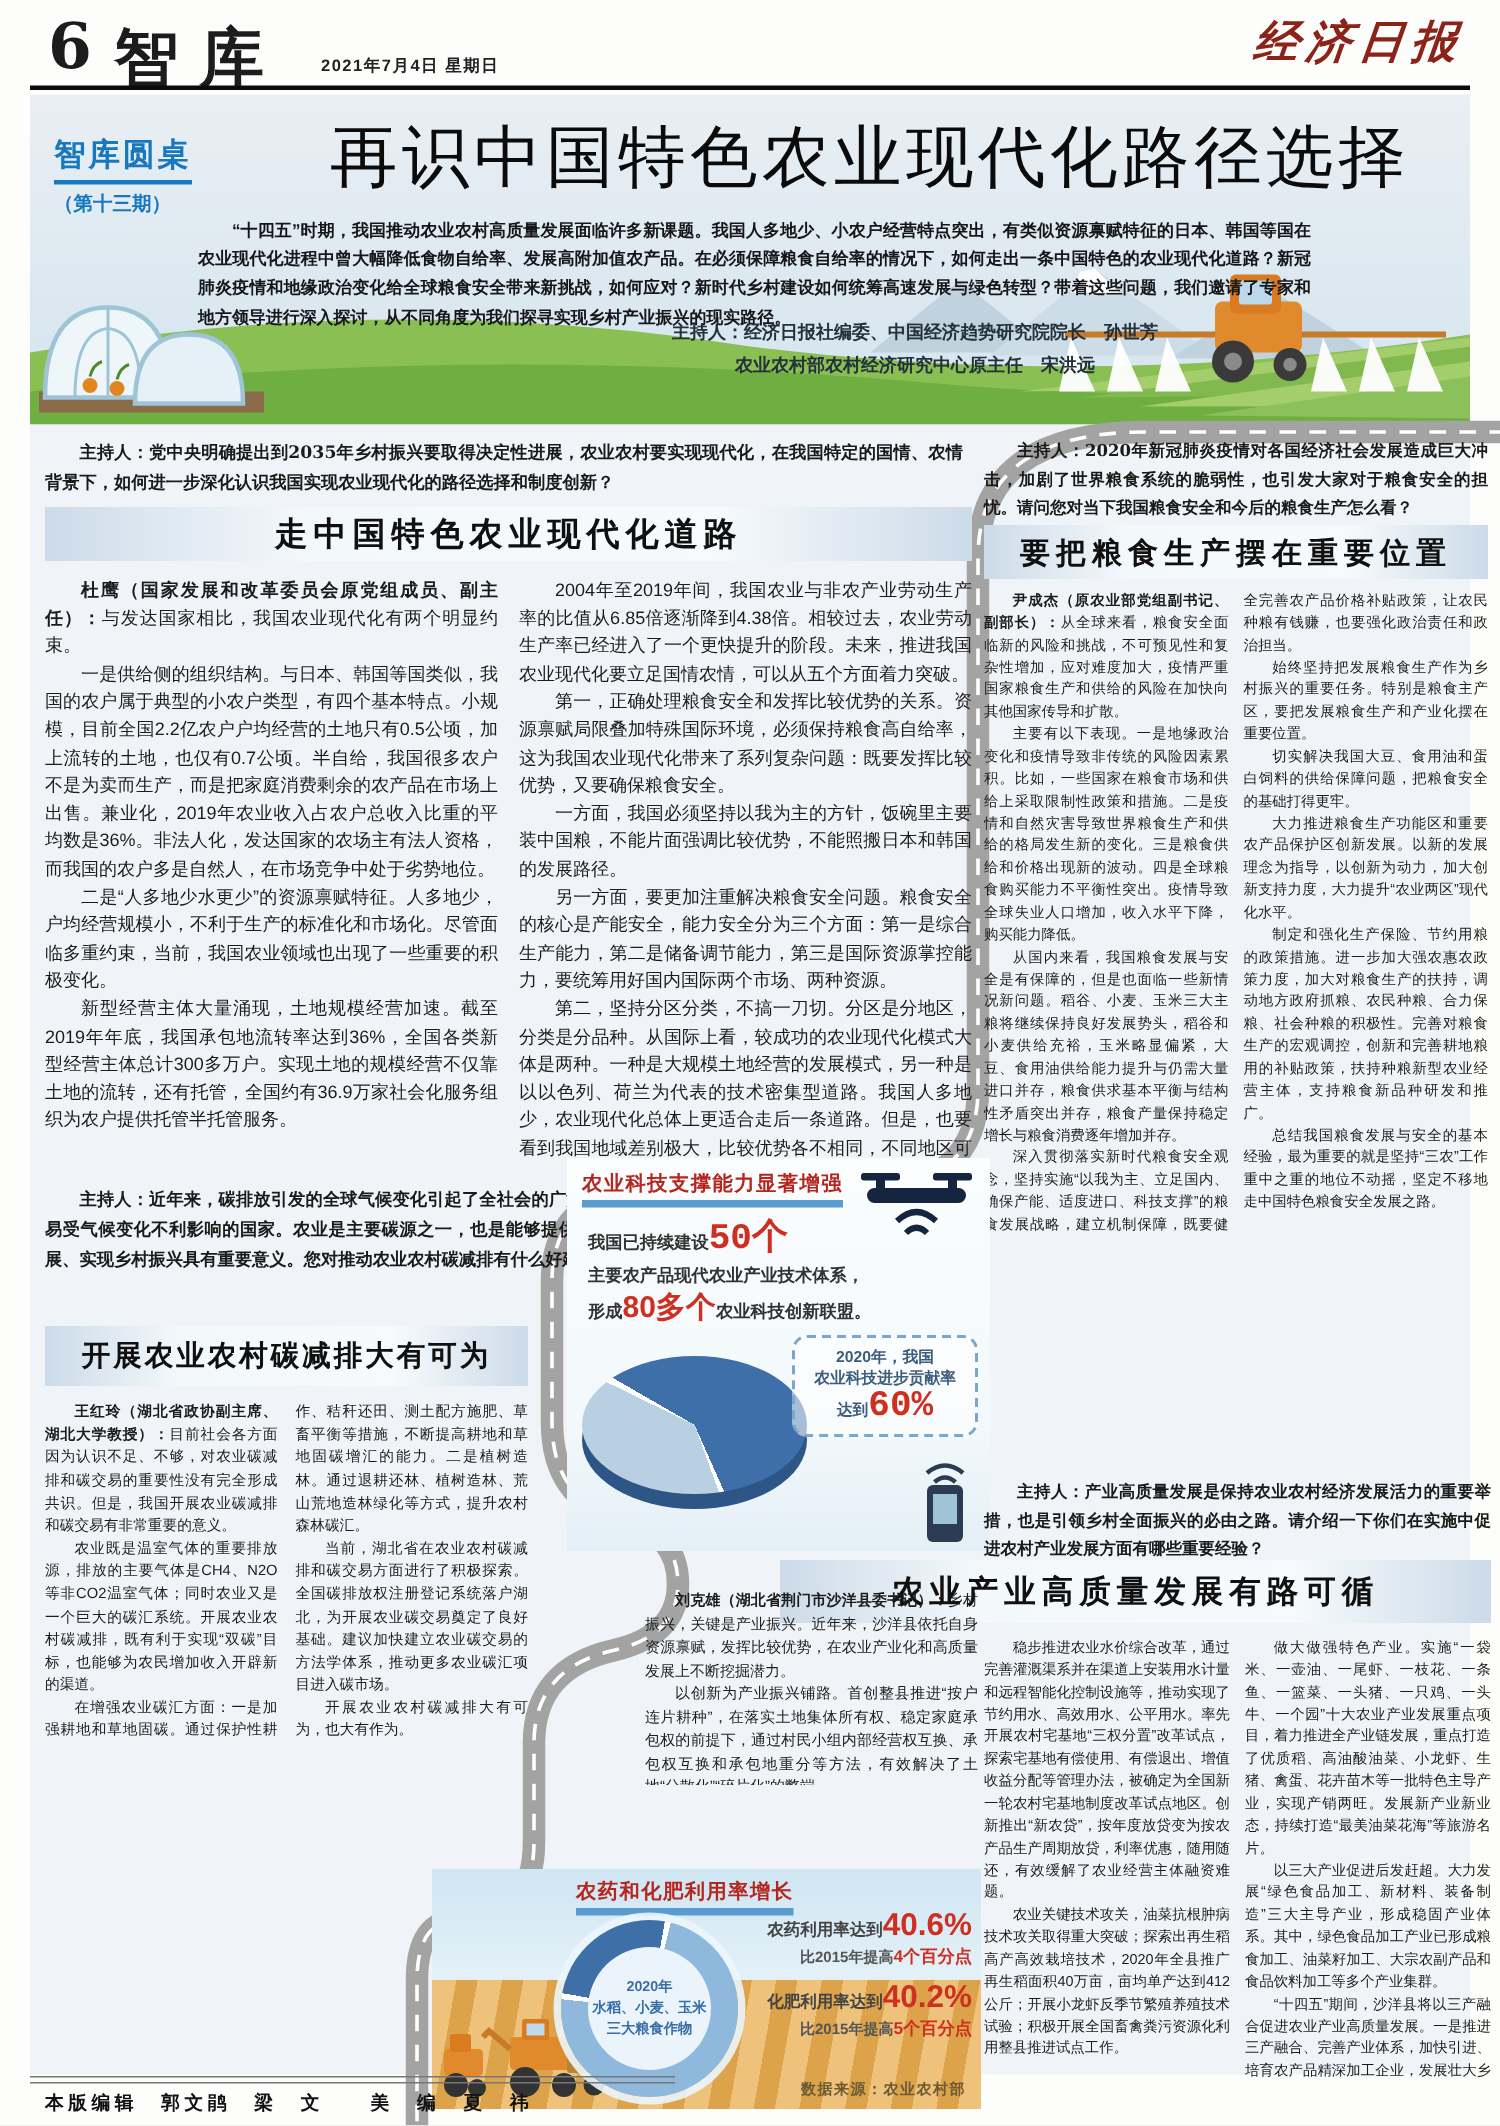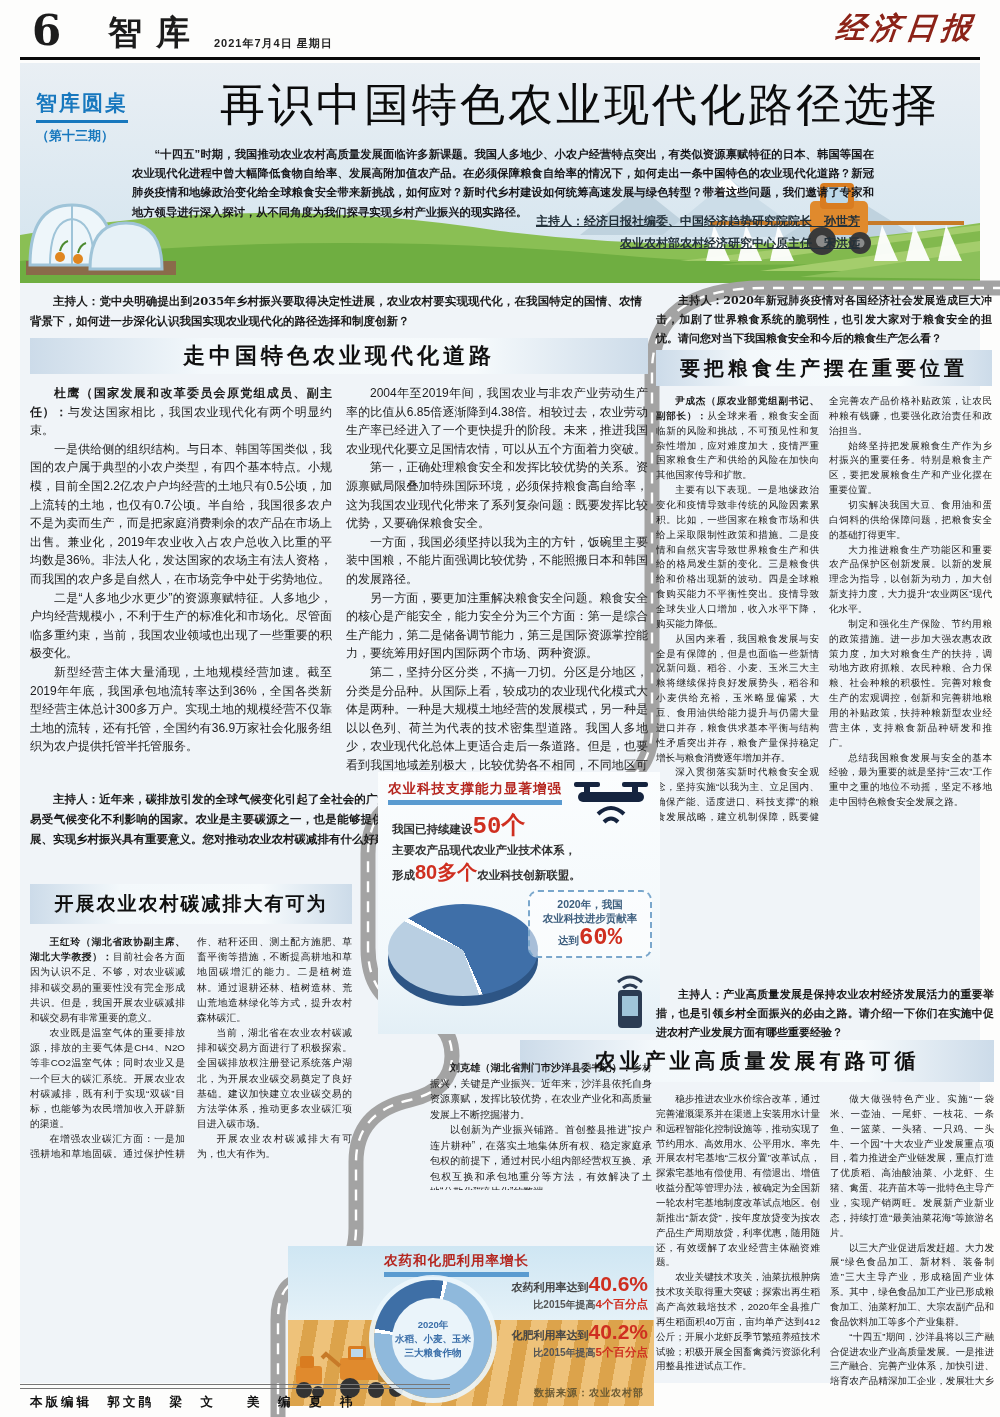--- a/index.html
+++ b/index.html
@@ -1,38 +1,38 @@
 <!DOCTYPE html>
 <html><head>
 <meta charset="utf-8">
 <style>
   html,body{margin:0;padding:0;background:#e9e9e6;}
   .sheet{position:relative;width:1000px;height:1417px;margin:0 auto;background:#fdfdfc;
          font-family:"Liberation Sans",sans-serif;color:#1c1c1c;overflow:hidden;}
   
   .hdr{position:absolute;left:24px;top:6px;width:952px;height:50px;}
   .pageno{position:absolute;left:8px;top:0;font-size:42px;font-weight:900;font-family:"DejaVu Serif",serif;}
-  .secname{position:absolute;left:84px;top:4px;font-size:34px;font-weight:900;letter-spacing:14px;}
+  .secname{position:absolute;left:52px;top:4px;font-size:43px;font-weight:900;letter-spacing:14px;}
   .pubdate{position:absolute;left:190px;top:30px;font-size:11px;font-weight:700;color:#222;letter-spacing:1px;}
   .brand{position:absolute;right:0;top:2px;font-family:"DejaVu Serif",serif;font-style:italic;font-weight:900;
          font-size:30px;color:#8c2318;letter-spacing:5px;transform:skewX(-6deg);}
   .headrule{position:absolute;left:20px;top:57px;width:960px;border-top:3px solid #0a0a0a;}
   
   .banner{position:absolute;left:20px;top:63px;width:960px;height:220px;
           background:linear-gradient(180deg,#e9eff4 0%,#dde9f1 55%,#d3e4ee 100%);overflow:hidden;}
   .banner-art{position:absolute;left:0;bottom:0;width:960px;height:118px;z-index:0;}
   .kicker{position:absolute;left:16px;top:26px;z-index:2;color:#1878be;}
   .kicker-main{font-size:21px;font-weight:900;letter-spacing:2px;border-bottom:3px solid #1878be;padding-bottom:3px;}
   .kicker-sub{font-size:13px;font-weight:700;margin-top:4px;}
   .headline{position:absolute;left:170px;top:12px;width:780px;z-index:2;margin:0;text-align:center;
             font-size:45px;font-weight:400;letter-spacing:3px;color:#0b0b0b;}
   .intro{position:absolute;left:112px;top:82px;width:742px;z-index:2;margin:0;font-size:11.3px;font-weight:700;
          line-height:1.7;text-align:justify;text-indent:2em;color:#16161a;}
-  .hosts{position:absolute;left:340px;top:148px;width:500px;z-index:2;text-align:right;
-         font-family:"DejaVu Serif",serif;font-weight:700;font-size:12px;line-height:1.8;color:#23313a;text-decoration:underline;}
+  .hosts{position:absolute;left:340px;top:148px;width:500px;z-index:2;text-align:center;
+         font-family:"DejaVu Serif",serif;font-weight:700;font-size:12px;line-height:1.8;color:#23313a;}
   .hosts p{margin:0;}
   
   .tint{position:absolute;left:20px;top:283px;width:960px;height:1100px;background:#f0f4f8;}
   
   .road{position:absolute;left:0;top:0;width:1000px;height:1417px;z-index:1;pointer-events:none;}
   
   .blk{position:absolute;z-index:2;}
   .q{font-family:"DejaVu Serif",serif;font-weight:700;font-size:11.5px;line-height:1.72;color:#1a1a1a;
      text-align:justify;text-indent:2em;margin:0;}
   .sec-head{display:flex;align-items:center;justify-content:center;text-align:center;

